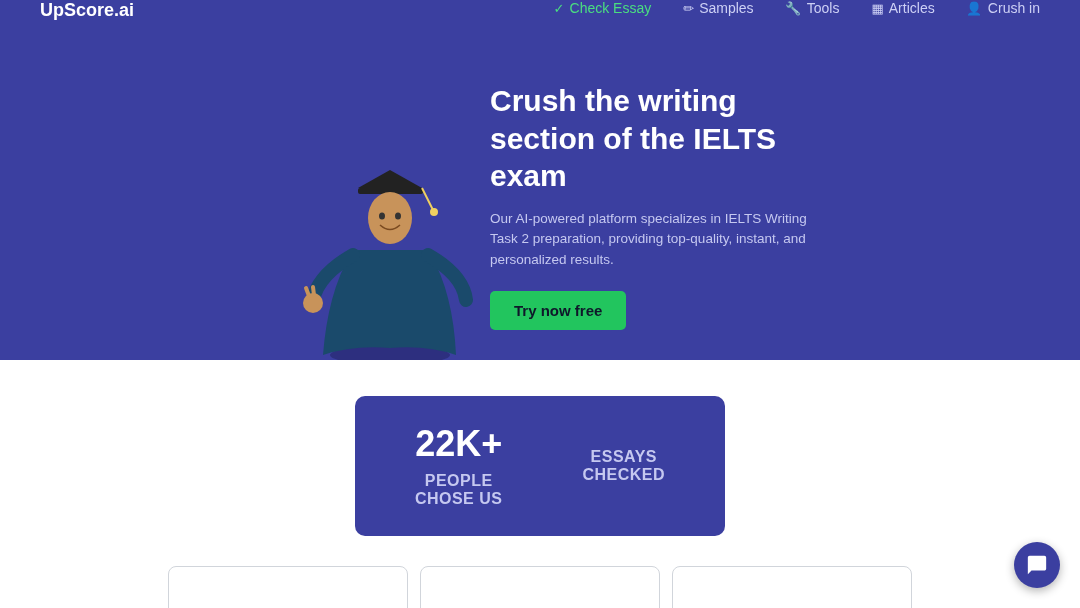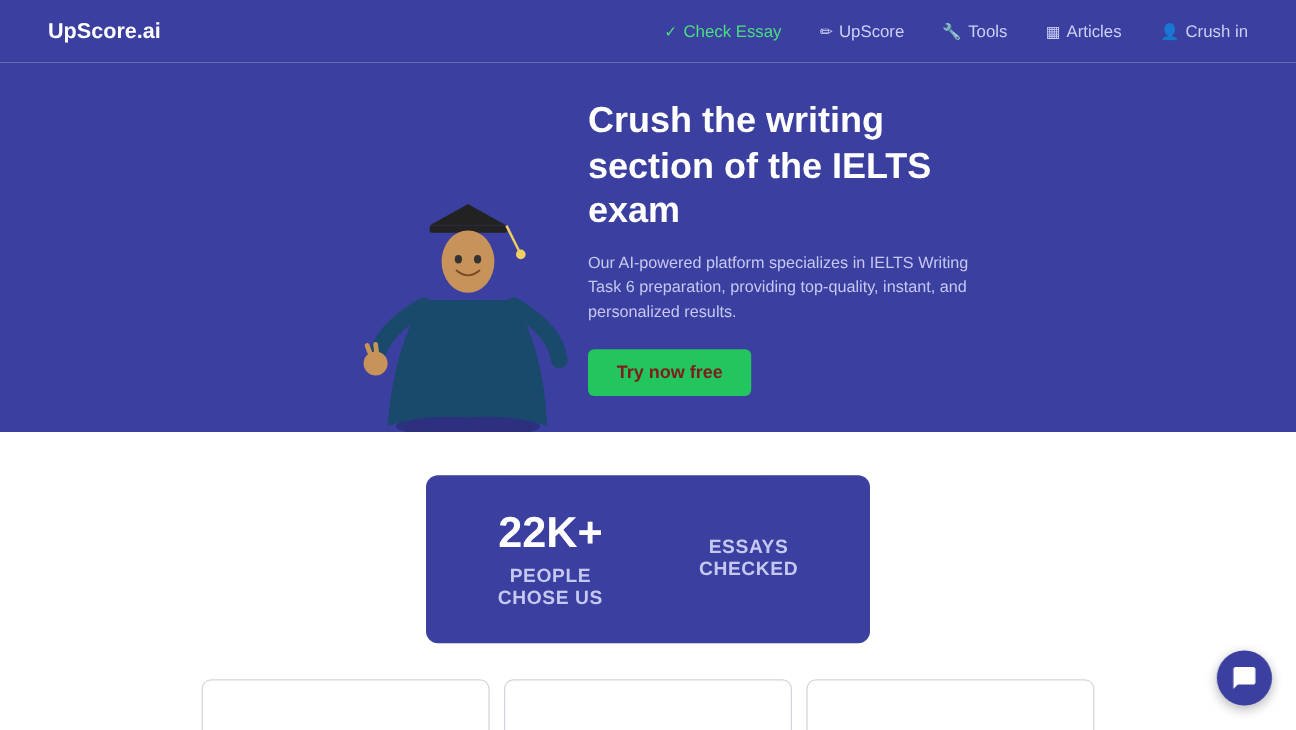--- a/index.html
+++ b/index.html
@@ -2,21 +2,21 @@
 <html><head>
   <meta charset="utf-8">
   <style>
     * { margin: 0; padding: 0; box-sizing: border-box; }
     body { font-family: -apple-system, BlinkMacSystemFont, 'Segoe UI', sans-serif; width: 1080px; min-height: 608px; overflow-x: hidden; background: #fff; }
 
     
     nav {
       background: #3b3fa0;
       display: flex;
-      align-items: center;
+      align-items: flex-start;
       padding: 0 40px;
       height: 52px;
       gap: 32px;
     }
     .nav-logo {
       font-weight: 700;
       font-size: 18px;
       color: #fff;
       margin-right: auto;
     }
@@ -65,21 +65,21 @@
       margin-bottom: 14px;
     }
     .hero-desc {
       font-size: 13.5px;
       color: #c5c8f0;
       line-height: 1.55;
       margin-bottom: 20px;
     }
     .btn-try {
       background: #22c55e;
-      color: #7f1d1d;
+      color: #0f172a;
       border: none;
       padding: 11px 24px;
       border-radius: 5px;
       font-size: 15px;
       font-weight: 600;
       cursor: pointer;
       display: inline-block;
     }
 
     
@@ -168,21 +168,21 @@
 <body>
 
 <nav>
   <span class="nav-logo">UpScore.ai</span>
   <a class="nav-link active">
     <span class="nav-icon">✓</span>
     <span>Check Essay</span>
   </a>
   <a class="nav-link">
     <span class="nav-icon">✏</span>
-    <span>UpScore</span>
+    <span>Samples</span>
   </a>
   <a class="nav-link">
     <span class="nav-icon">🔧</span>
     <span>Tools</span>
   </a>
   <a class="nav-link">
     <span class="nav-icon">▦</span>
     <span>Articles</span>
   </a>
   <a class="nav-link">
@@ -216,21 +216,21 @@
       <path d="M130 95 Q165 115 168 140" stroke="#1a4a6b" stroke-width="14" fill="none" stroke-linecap="round"></path>
 
       <circle cx="15" cy="143" r="10" fill="#c8935a"></circle>
       <line x1="11" y1="136" x2="8" y2="128" stroke="#c8935a" stroke-width="4" stroke-linecap="round"></line>
       <line x1="16" y1="135" x2="15" y2="127" stroke="#c8935a" stroke-width="4" stroke-linecap="round"></line>
     </svg>
   </div>
 
   <div class="hero-text">
     <h1 class="hero-title">Crush the writing section of the IELTS exam</h1>
-    <p class="hero-desc">Our AI-powered platform specializes in IELTS Writing Task 6 preparation, providing top-quality, instant, and personalized results.</p>
+    <p class="hero-desc">Our AI-powered platform specializes in IELTS Writing Task 2 preparation, providing top-quality, instant, and personalized results.</p>
     <button class="btn-try">Try now free</button>
   </div>
 </section>
 
 <section class="features-section">
 
   <div class="stats-box">
     <div class="stat-item">
       <div class="stat-number">22K+</div>
       <div class="stat-label">PEOPLE<br>CHOSE US</div>

